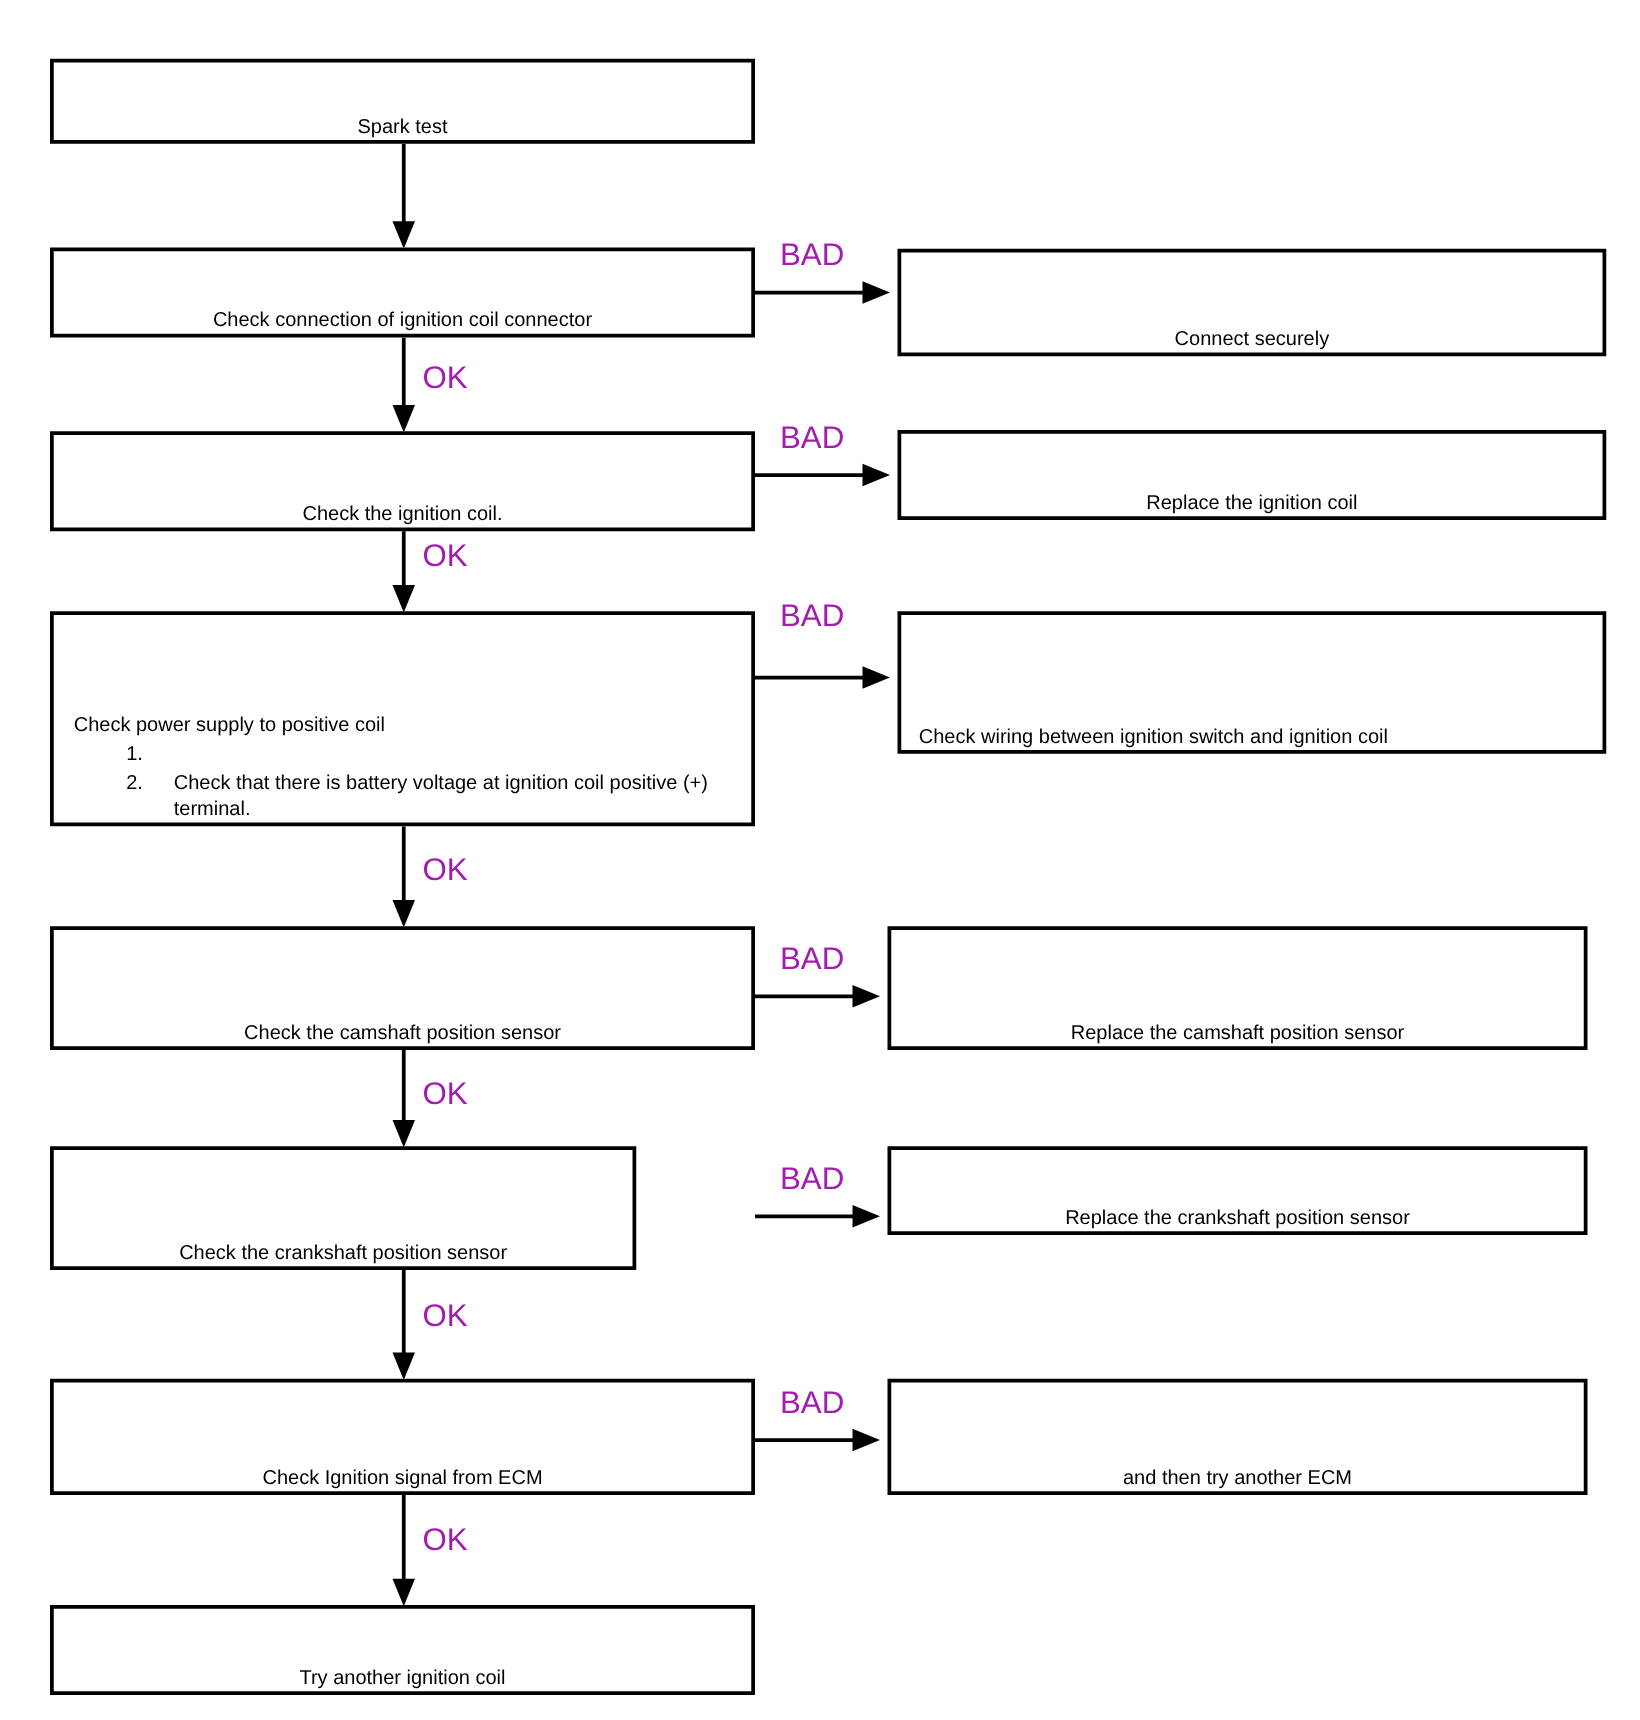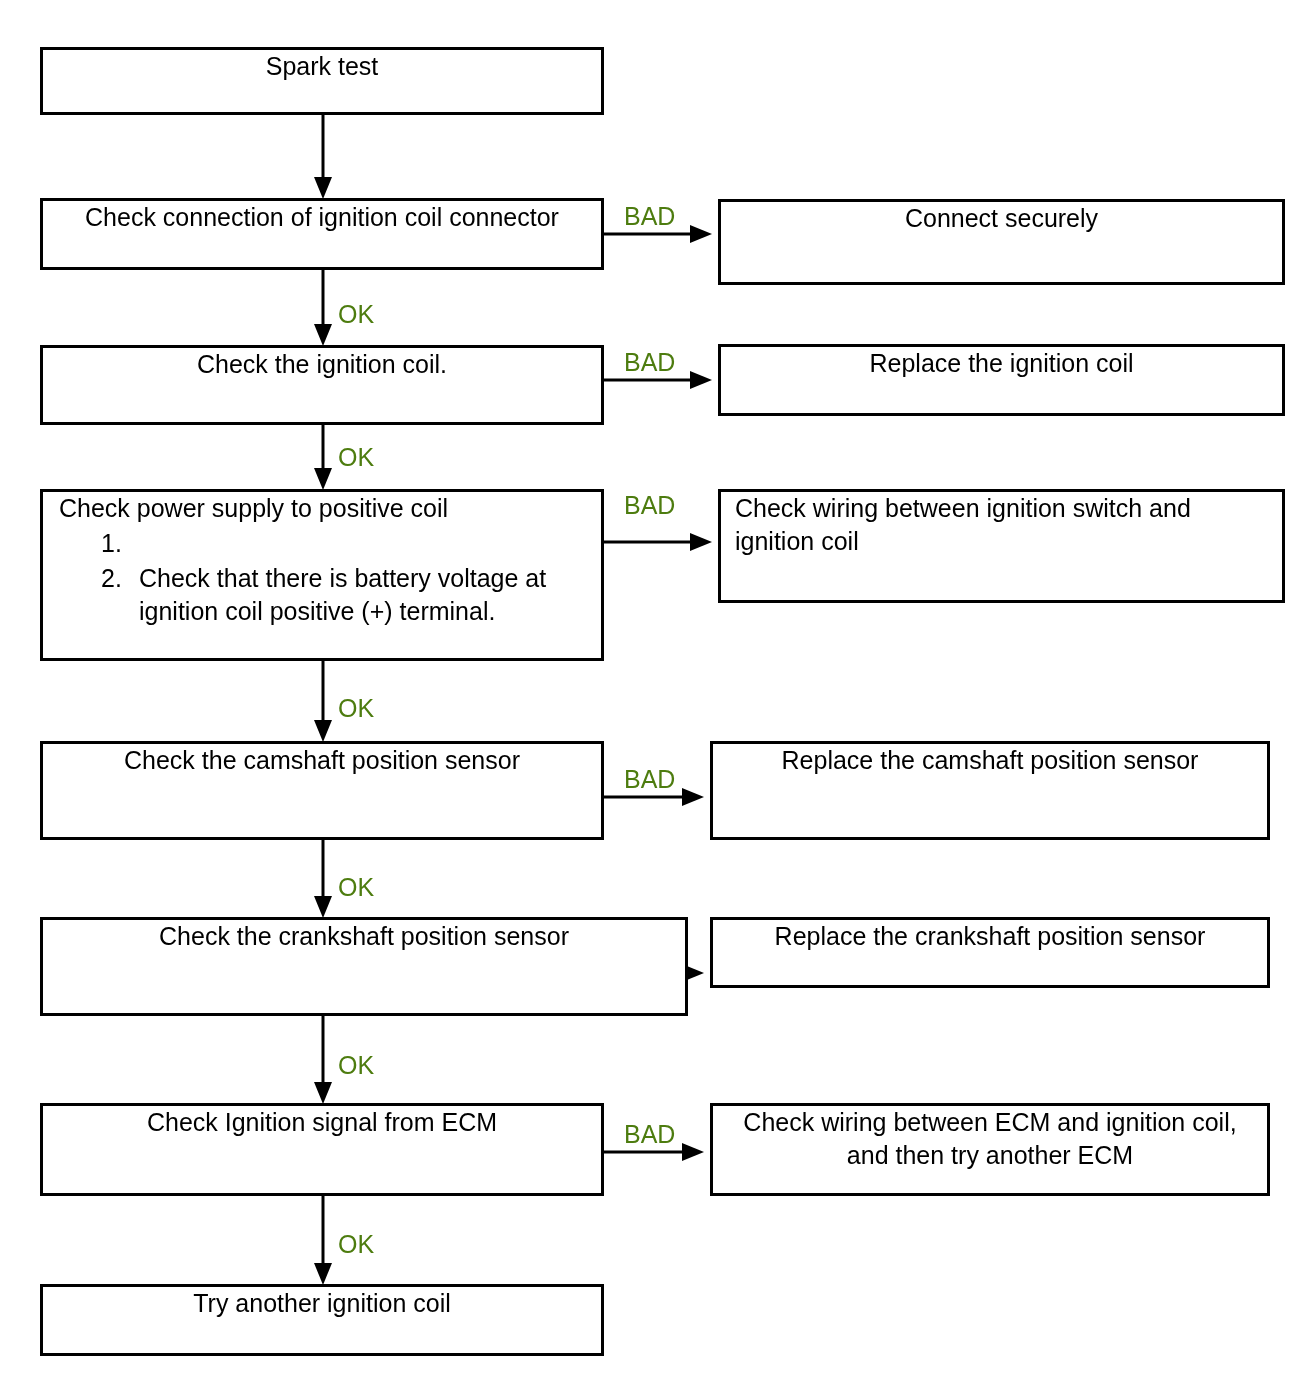--- a/index.html
+++ b/index.html
@@ -15,22 +15,22 @@
     font-family: "Liberation Sans", sans-serif;
     color: #000000;
     overflow: hidden;
   }
   .node {
     position: absolute;
     box-sizing: border-box;
     border: 3px solid #000000;
     background: #ffffff;
     display: flex;
-    align-items: flex-start;
-    font-size: 25px;
+    align-items: flex-end;
+    font-size: 16px;
     line-height: 1.32;
     color: #000000;
   }
   .node.center {
     justify-content: center;
     text-align: center;
   }
   .node.leftal {
     justify-content: flex-start;
     text-align: left;
@@ -55,23 +55,22 @@
   .steps .num {
     flex: 0 0 auto;
     width: 38px;
   }
   .steps .txt {
     flex: 1 1 auto;
   }
   .edge-label {
     position: absolute;
     font-size: 25px;
-    color: #4d7c0f;
+    color: #a21caf;
     white-space: nowrap;
-    margin-top: 12px;
   }
   .connector {
     position: absolute;
     overflow: visible;
   }
   .connector line {
     stroke: #000000;
     stroke-width: 3;
   }
   .connector polygon {
@@ -179,35 +178,34 @@
   </div>
 
   <div class="node center" style="left:40px; top:741px; width:564px; height:99px;">
     <div class="inner">Check the camshaft position sensor</div>
   </div>
 
   <div class="node center" style="left:710px; top:741px; width:560px; height:99px;">
     <div class="inner">Replace the camshaft position sensor</div>
   </div>
 
-  <div class="node center" style="left:40px; top:917px; width:648px; height:99px;">
+  <div class="node center" style="left:40px; top:917px; width:469px; height:99px;">
     <div class="inner">Check the crankshaft position sensor</div>
   </div>
 
   <div class="node center" style="left:710px; top:917px; width:560px; height:71px;">
     <div class="inner">Replace the crankshaft position sensor</div>
   </div>
 
   <div class="node center" style="left:40px; top:1103px; width:564px; height:93px;">
     <div class="inner">Check Ignition signal from ECM</div>
   </div>
 
   <div class="node center" style="left:710px; top:1103px; width:560px; height:93px;">
     <div class="inner" style="padding:0 8px;">
-      <div>Check wiring between ECM and ignition coil,</div>
       <div>and then try another ECM</div>
     </div>
   </div>
 
   <div class="node center" style="left:40px; top:1284px; width:564px; height:72px;">
     <div class="inner">Try another ignition coil</div>
   </div>
 
 </div>
 

